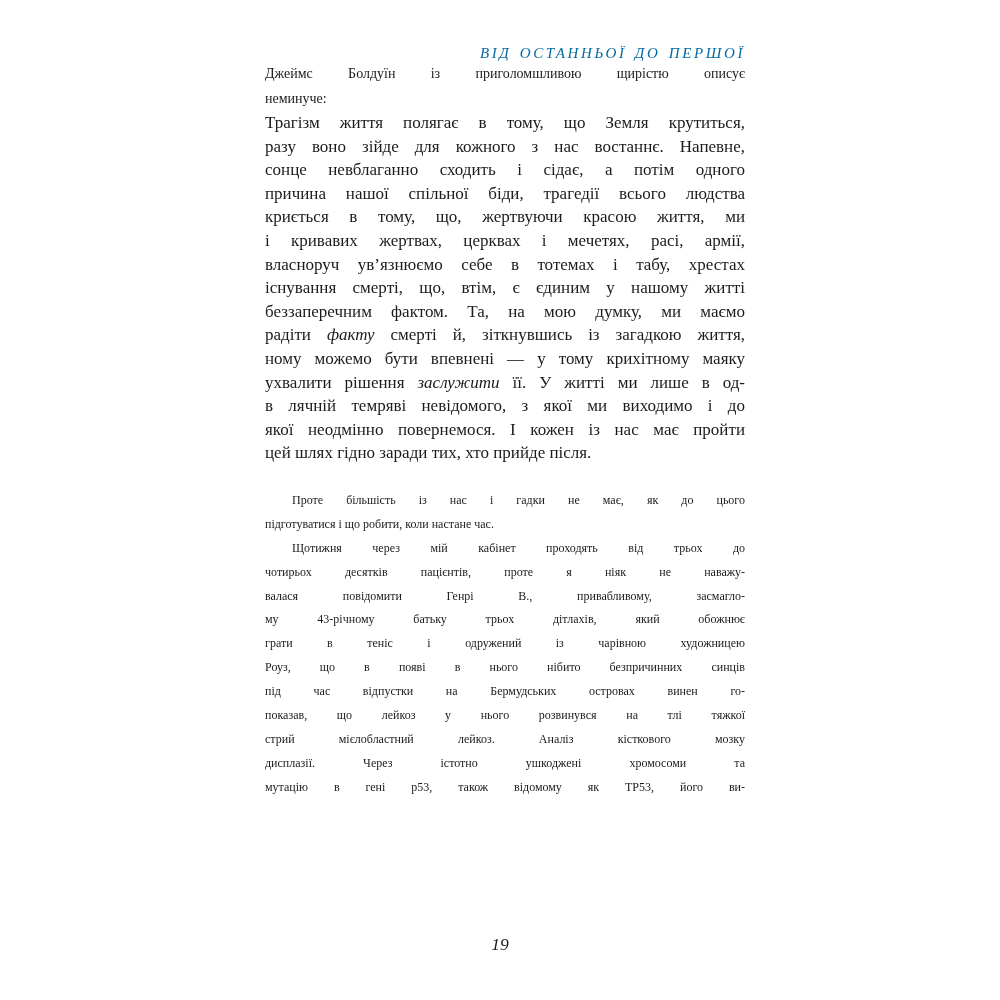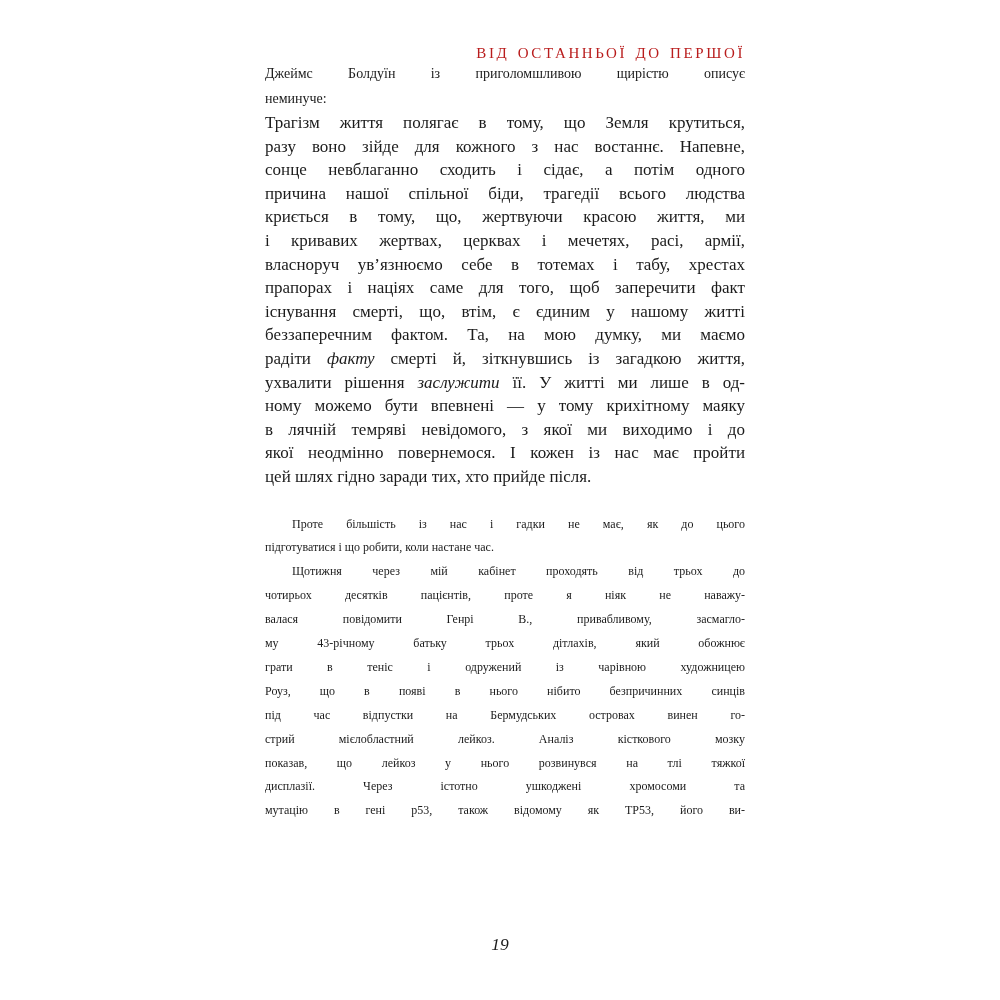--- a/index.html
+++ b/index.html
@@ -22,21 +22,22 @@
     left: 265px;
     top: 46px;
     width: 480px;
   }
   .running-head {
     text-align: right;
     font-size: 15px;
     line-height: 15px;
     letter-spacing: 2.6px;
     word-spacing: 2px;
-    color: #b91c1c;
+    color: #0369a1;
+    font-style: italic;
   }
   .intro {
     margin-top: 39px;
     font-size: 14px;
     line-height: 25px;
   }
   .quote {
     margin-top: 23px;
     margin-left: 30px;
     font-size: 17px;
@@ -84,46 +85,45 @@
       </div>
 
     <div class="quote para">
         <div class="line">Трагізм життя полягає в тому, що Земля крутиться,</div>
         <div class="line">разу воно зійде для кожного з нас востаннє. Напевне,</div>
         <div class="line">сонце невблаганно сходить і сідає, а потім одного</div>
         <div class="line">причина нашої спільної біди, трагедії всього людства</div>
         <div class="line">криється в тому, що, жертвуючи красою життя, ми</div>
         <div class="line">і кривавих жертвах, церквах і мечетях, расі, армії,</div>
         <div class="line">власноруч ув’язнюємо себе в тотемах і табу, хрестах</div>
-        <div class="line">прапорах і націях саме для того, щоб заперечити факт</div>
         <div class="line">існування смерті, що, втім, є єдиним у нашому житті</div>
         <div class="line">беззаперечним фактом. Та, на мою думку, ми маємо</div>
         <div class="line">радіти <em>факту</em> смерті й, зіткнувшись із загадкою життя,</div>
+        <div class="line">ному можемо бути впевнені — у тому крихітному маяку</div>
         <div class="line">ухвалити рішення <em>заслужити</em> її. У житті ми лише в од-</div>
-        <div class="line">ному можемо бути впевнені — у тому крихітному маяку</div>
         <div class="line">в лячній темряві невідомого, з якої ми виходимо і до</div>
         <div class="line">якої неодмінно повернемося. І кожен із нас має пройти</div>
         <div class="line no-just">цей шлях гідно заради тих, хто прийде після.</div>
       </div>
 
     <div class="bodytext">
       <div class="para">
           <div class="line indent">Проте більшість із нас і гадки не має, як до цього</div>
           <div class="line no-just">підготуватися і що робити, коли настане час.</div>
         </div>
       <div class="para">
           <div class="line indent">Щотижня через мій кабінет проходять від трьох до</div>
           <div class="line">чотирьох десятків пацієнтів, проте я ніяк не наважу-</div>
           <div class="line">валася повідомити Генрі В., привабливому, засмагло-</div>
           <div class="line">му 43-річному батьку трьох дітлахів, який обожнює</div>
           <div class="line">грати в теніс і одружений із чарівною художницею</div>
           <div class="line">Роуз, що в появі в нього нібито безпричинних синців</div>
           <div class="line">під час відпустки на Бермудських островах винен го-</div>
+          <div class="line">показав, що лейкоз у нього розвинувся на тлі тяжкої</div>
           <div class="line">стрий мієлобластний лейкоз. Аналіз кісткового мозку</div>
-          <div class="line">показав, що лейкоз у нього розвинувся на тлі тяжкої</div>
           <div class="line">дисплазії. Через істотно ушкоджені хромосоми та</div>
           <div class="line">мутацію в гені p53, також відомому як ТР53, його ви-</div>
         </div>
     </div>
 
   </div>
 
   <div class="page-number">19</div>
 </div>
 

